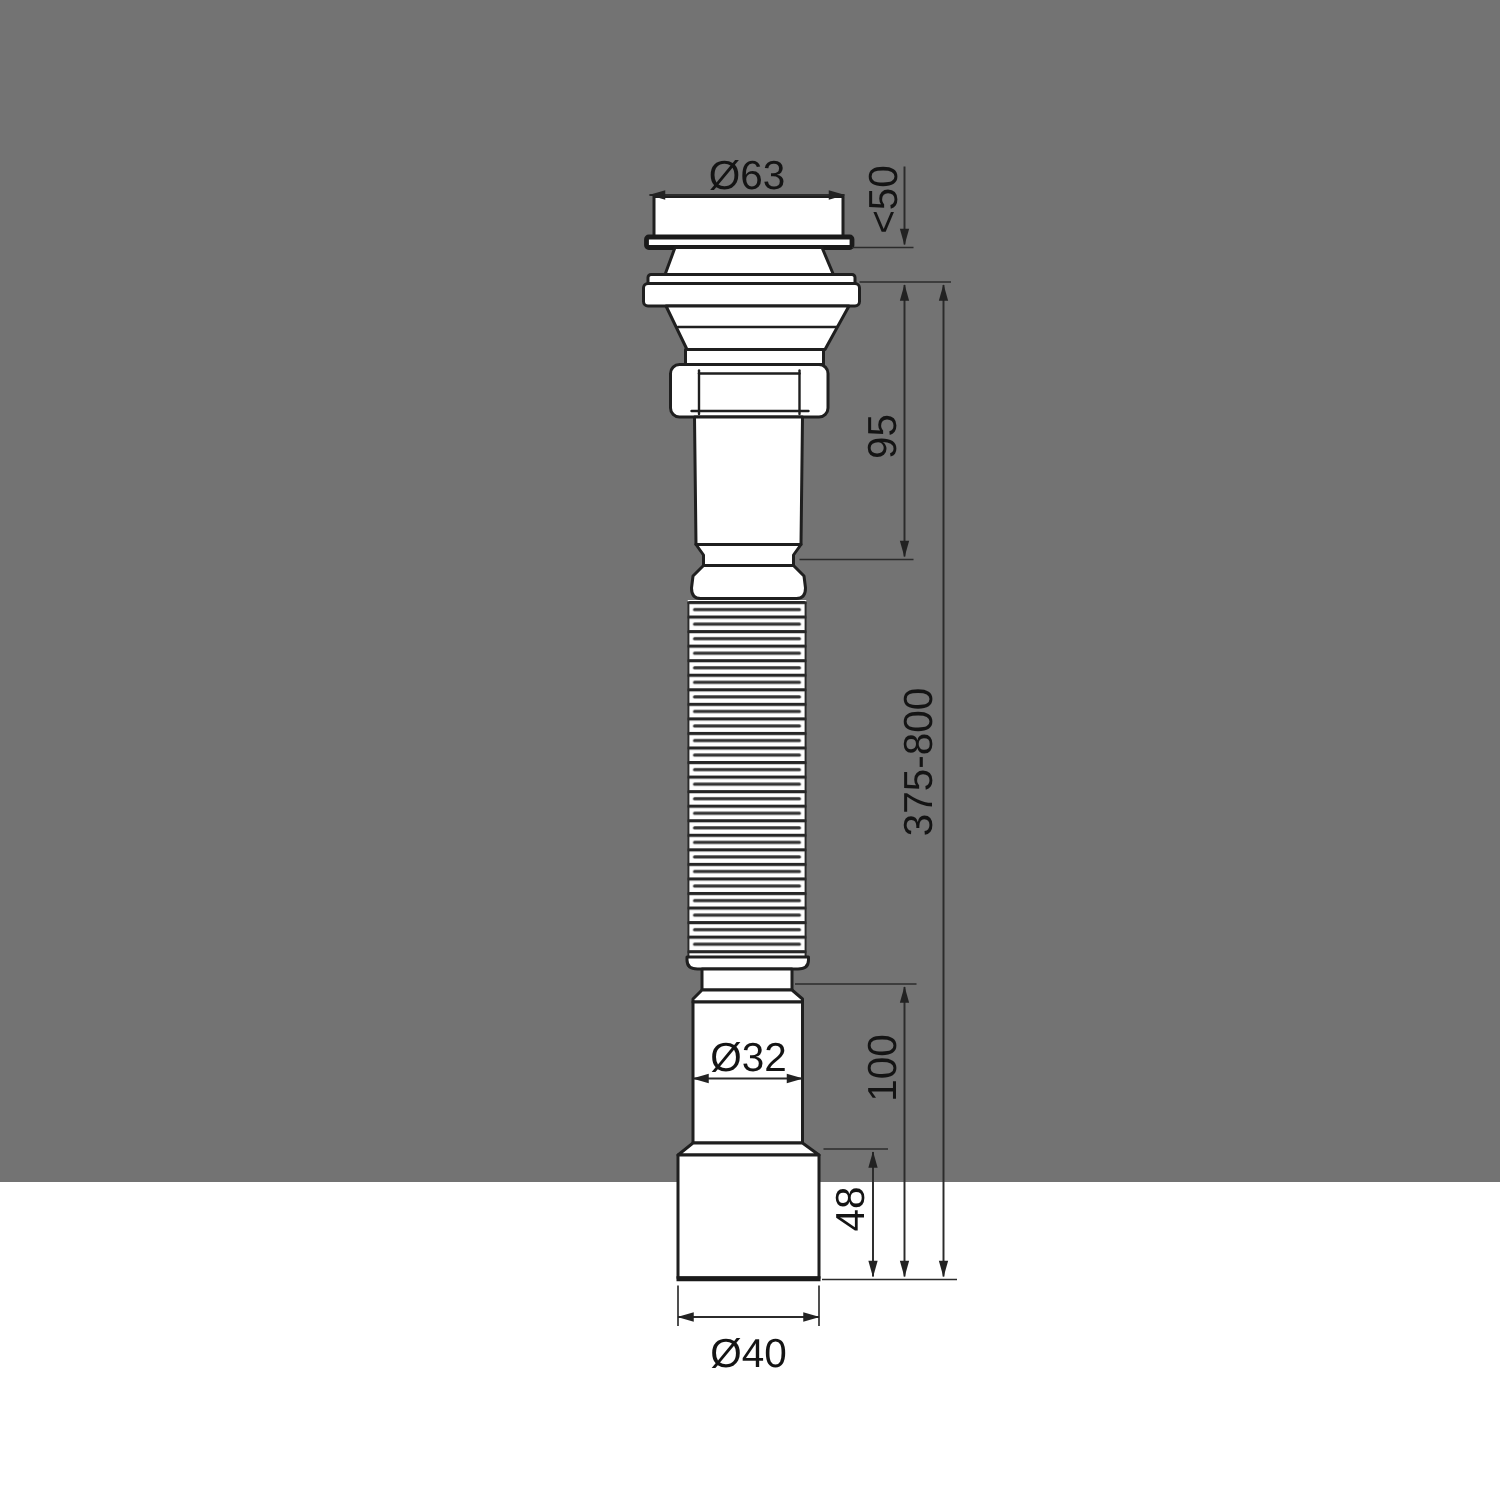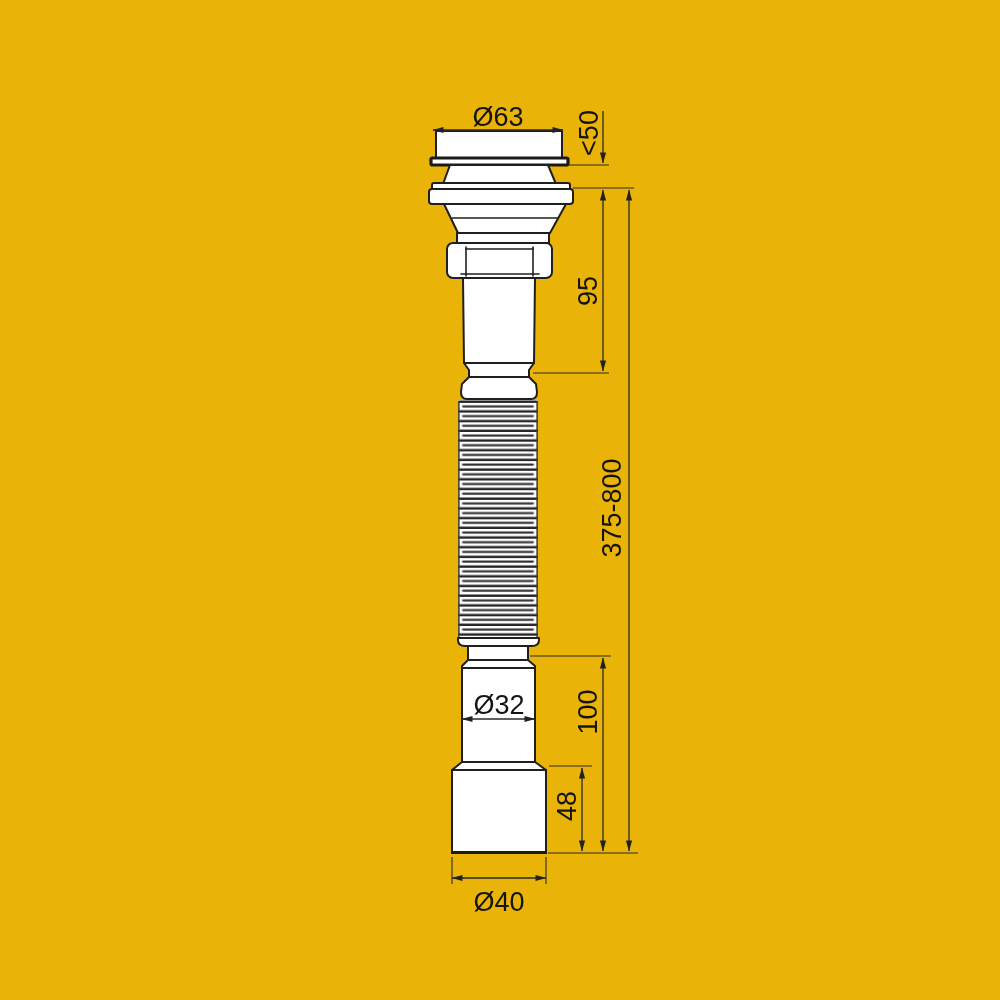--- a/index.html
+++ b/index.html
@@ -6,22 +6,22 @@
     margin: 0;
     padding: 0;
     background: #ffffff;
     width: 1000px;
     height: 1000px;
     overflow: hidden;
   }
   .stage {
     position: relative;
     width: 1000px;
-    height: 1000px;
-    background: #eab308;
+    height: 788px;
+    background: #737373;
   }
   svg { display: block; }
   .part {
     fill: #ffffff;
     stroke: #1f1f1f;
     stroke-width: 2;
     stroke-linejoin: round;
     stroke-linecap: round;
   }
   .part-thick {

